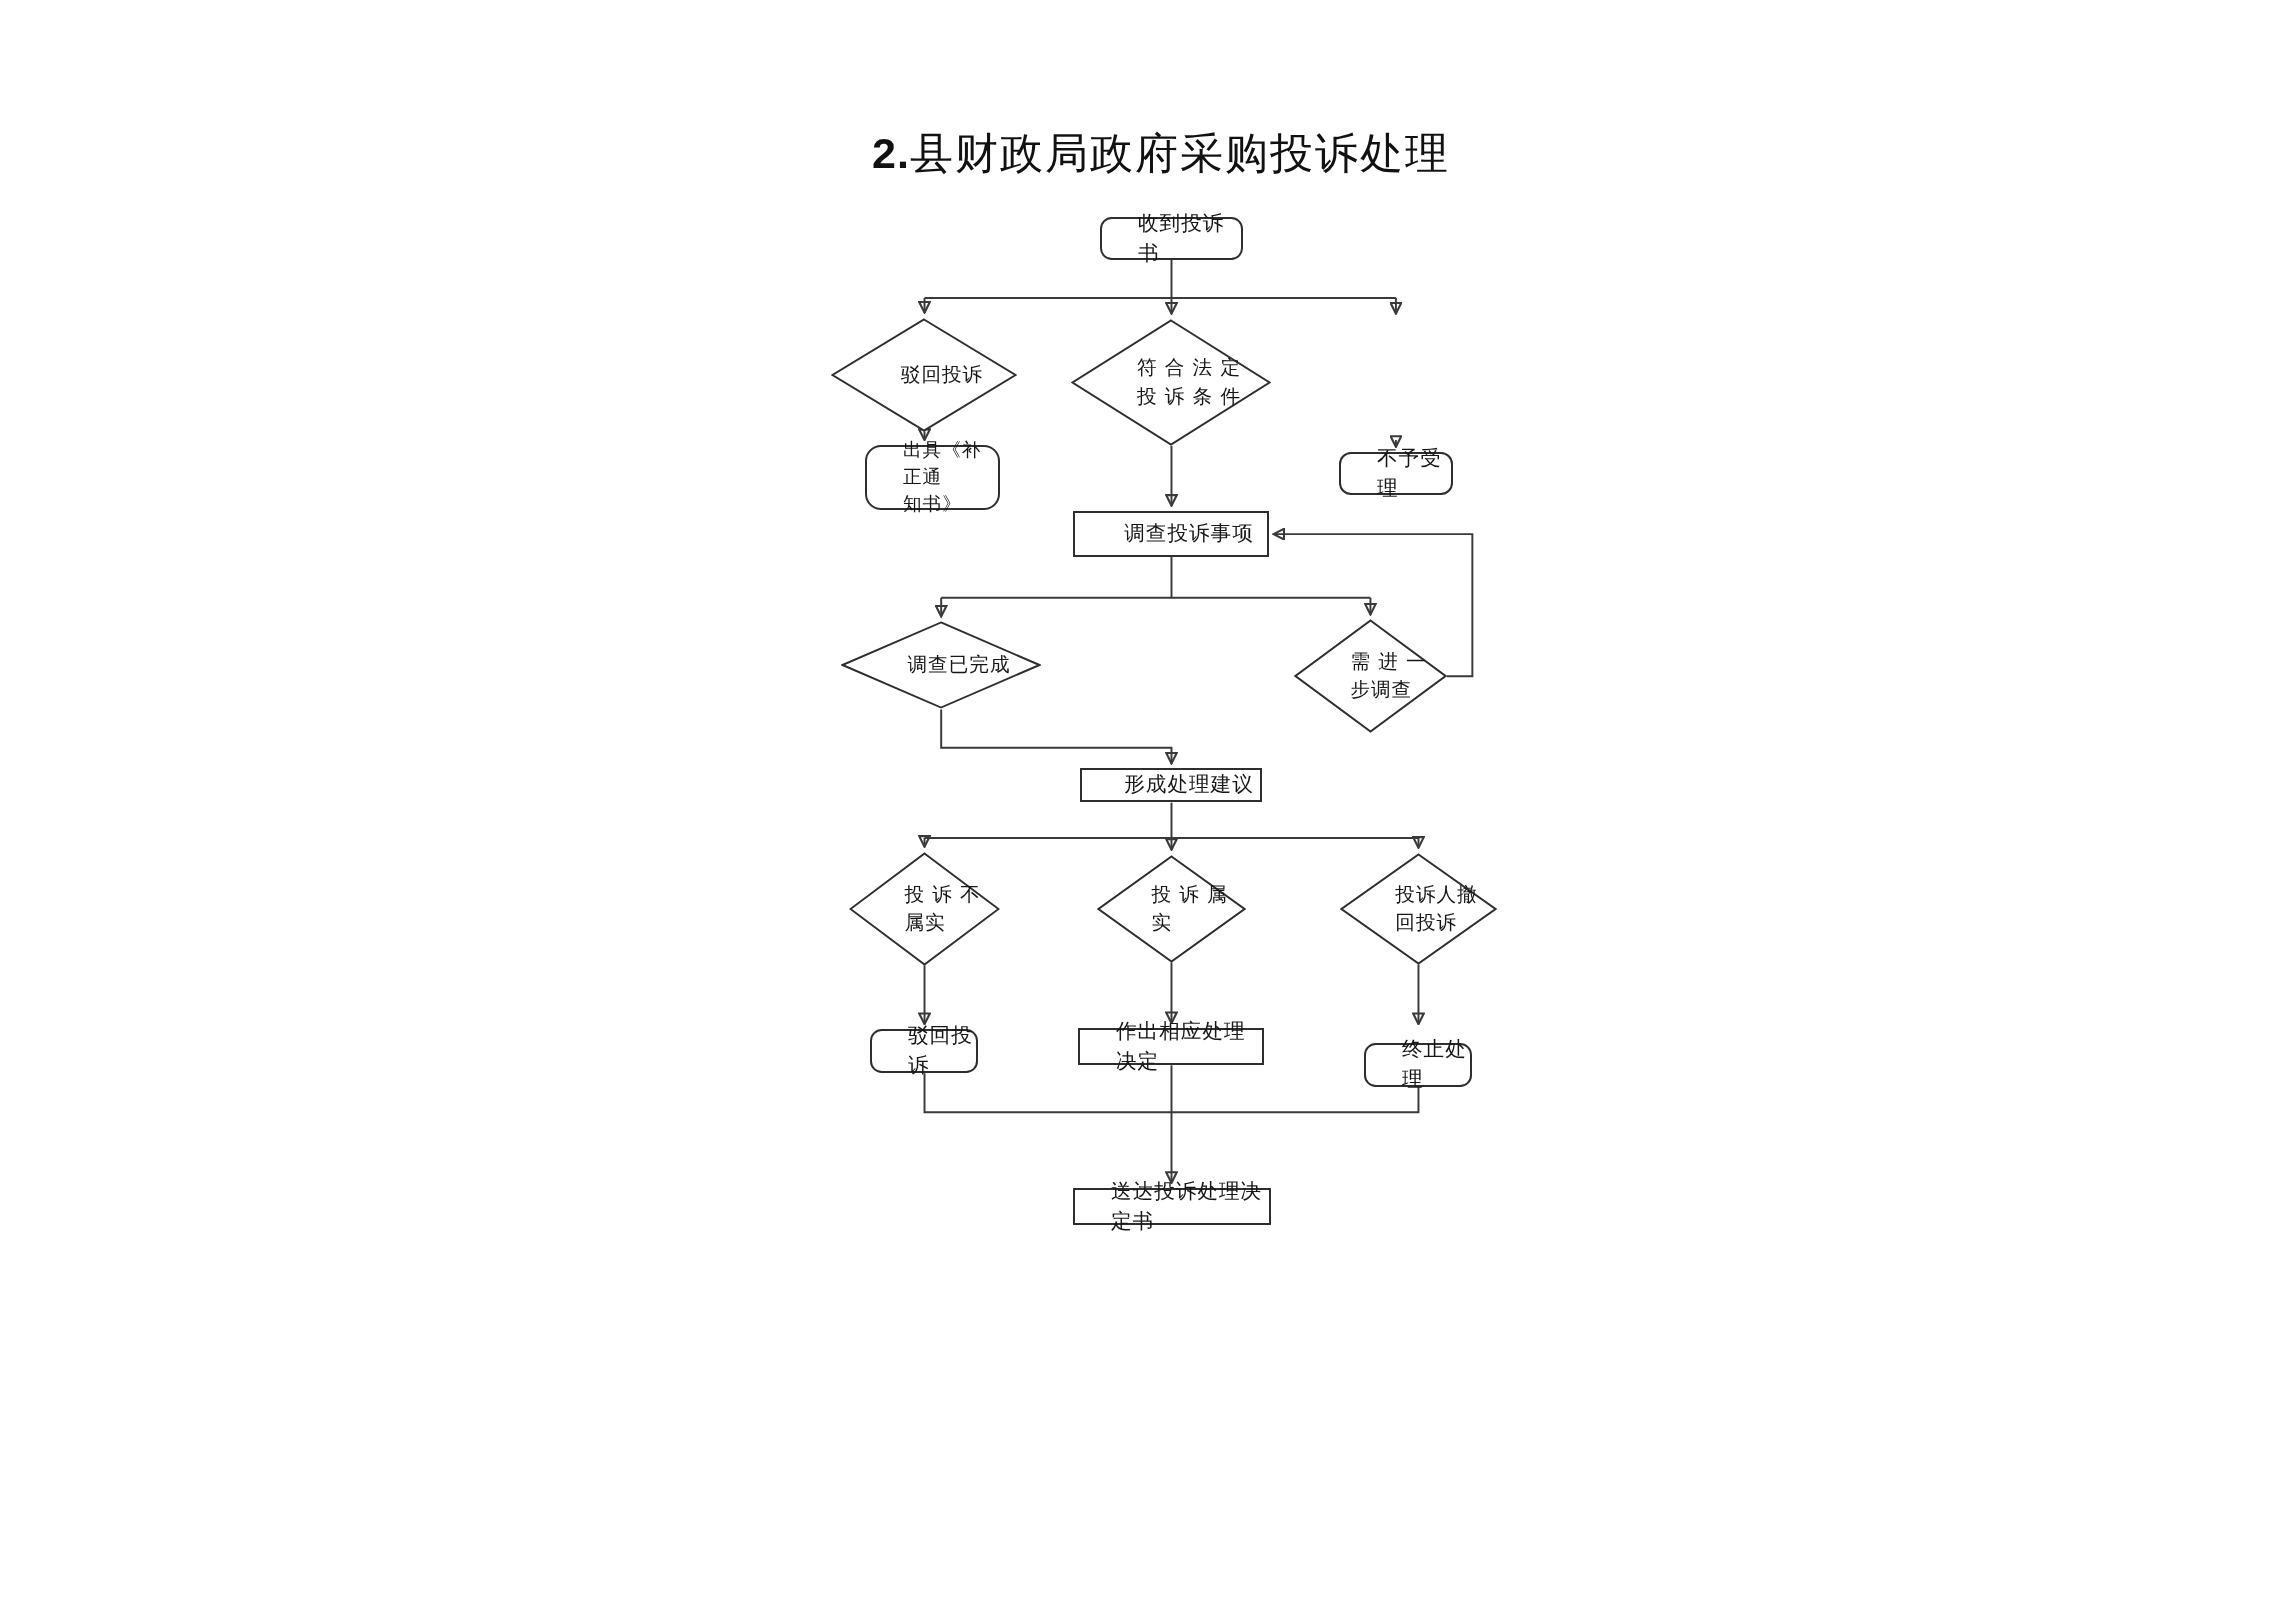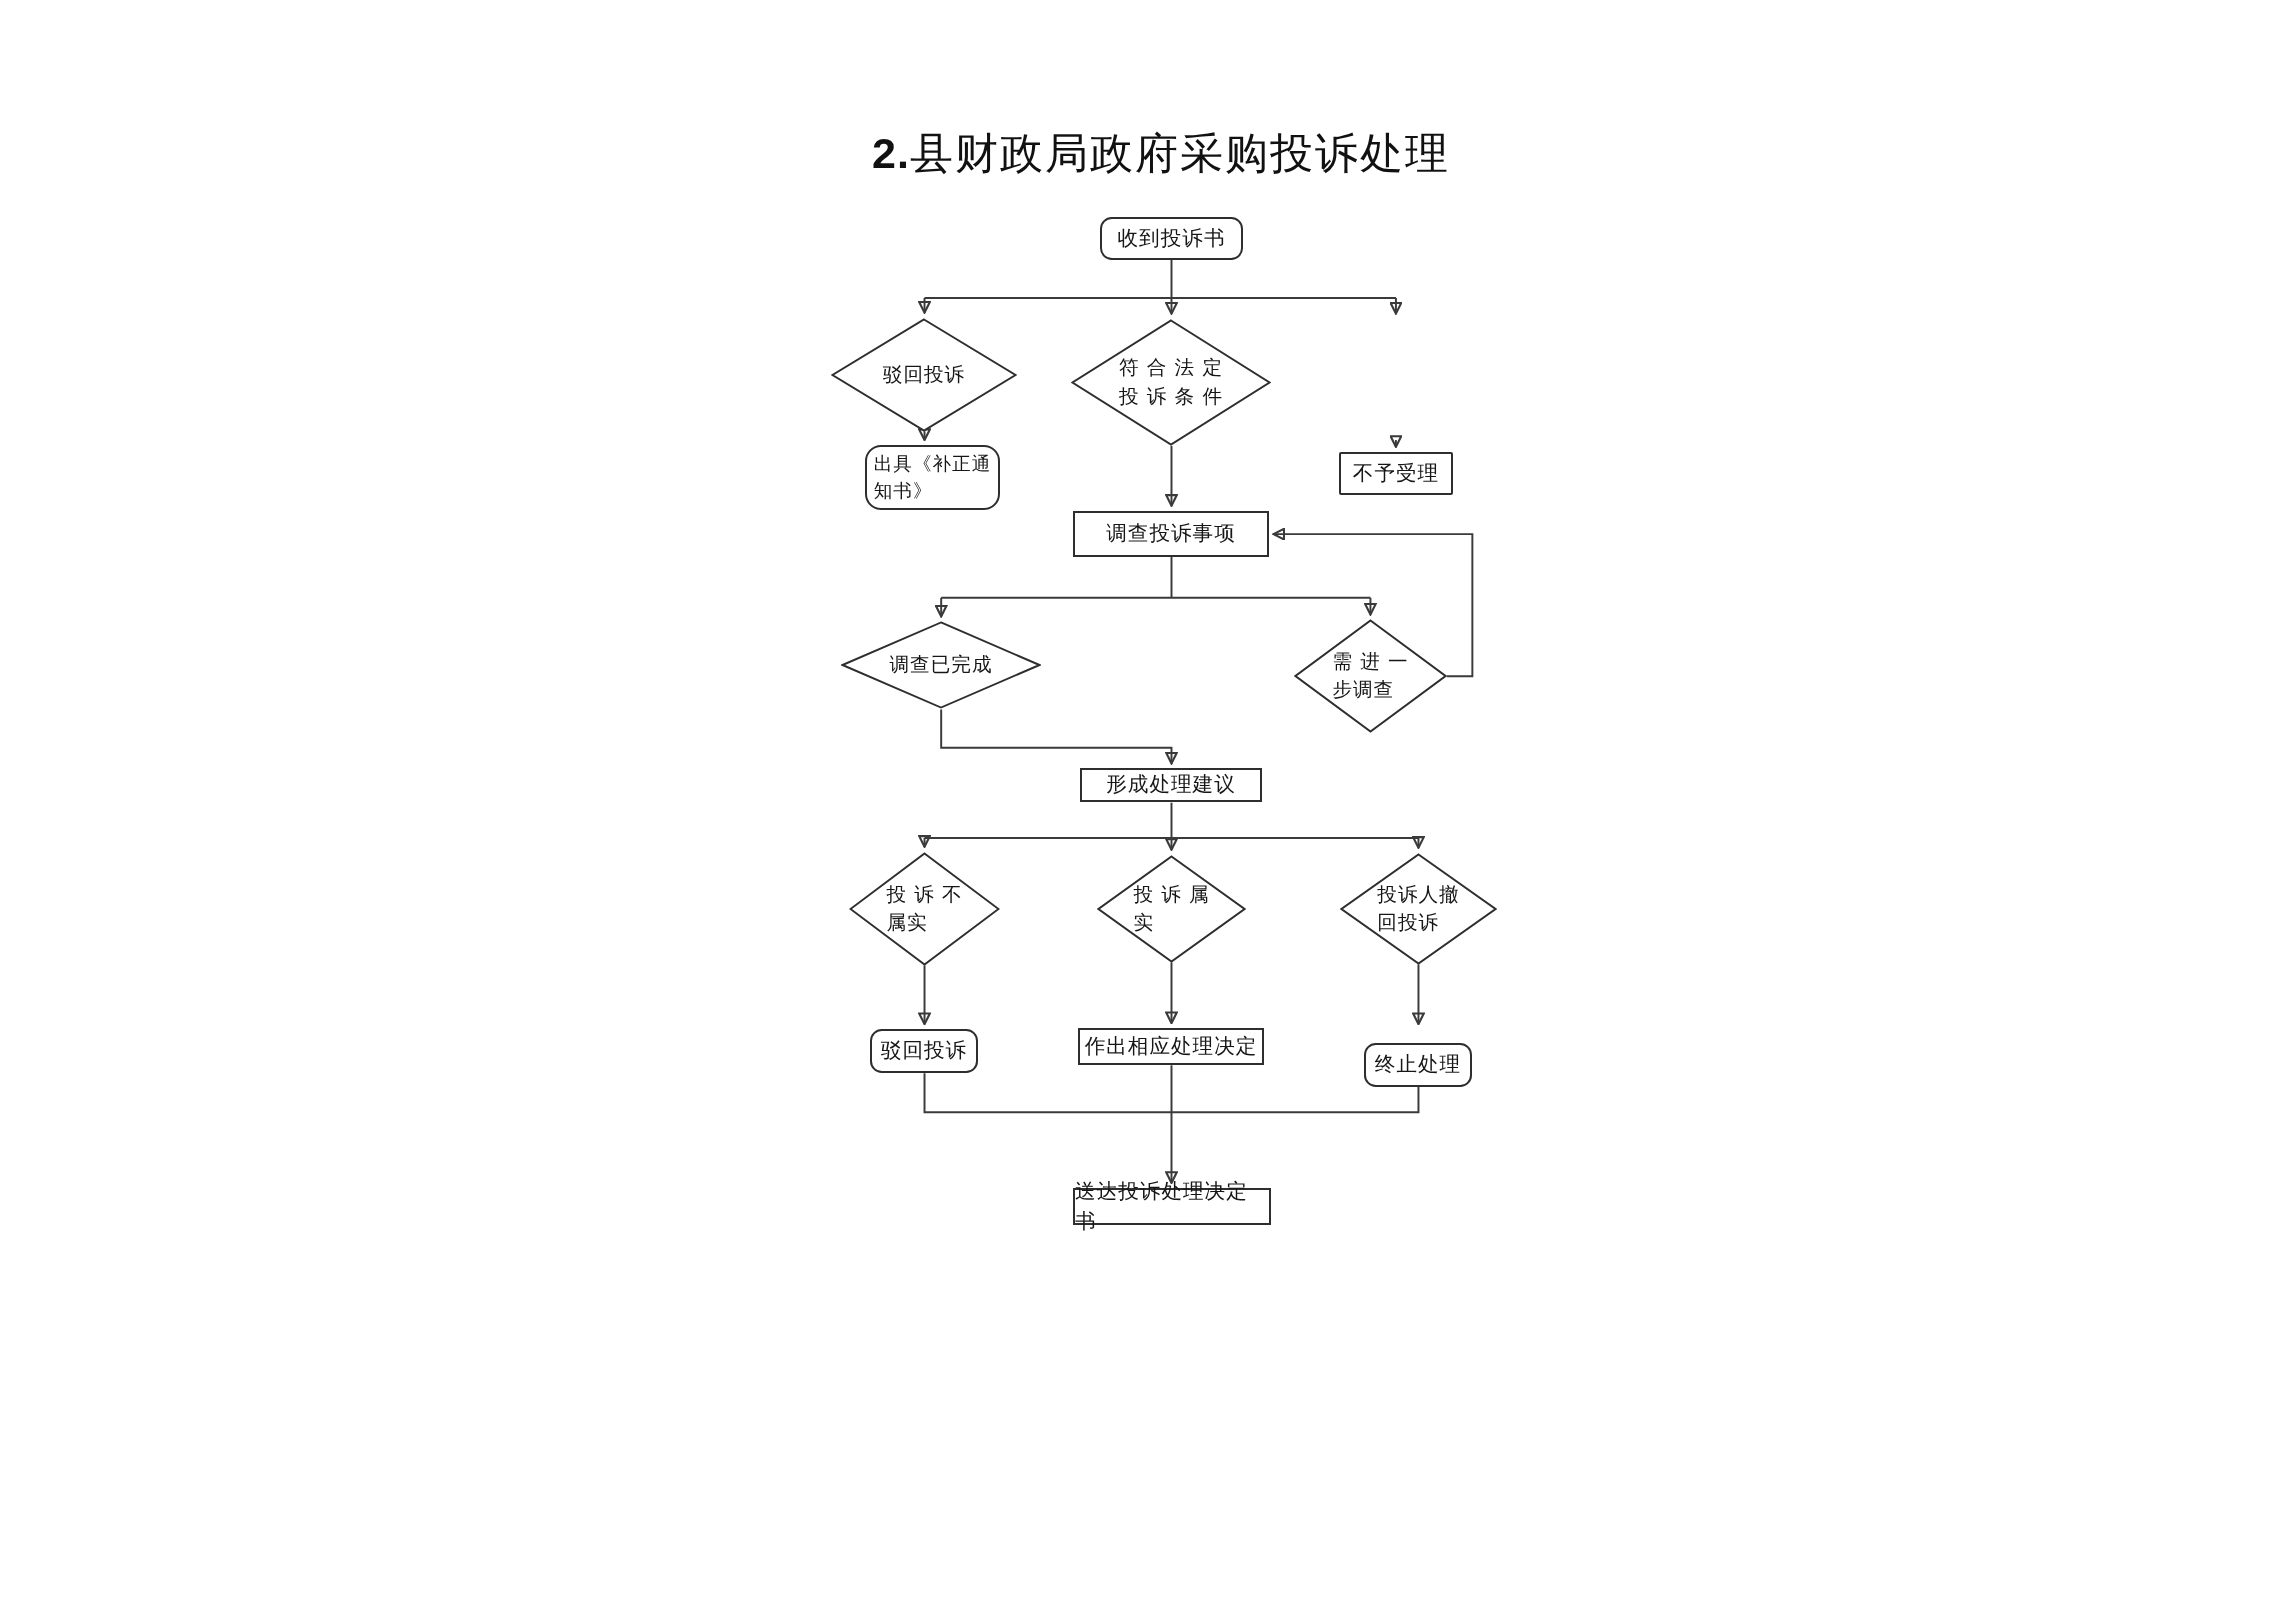--- a/index.html
+++ b/index.html
@@ -9,21 +9,21 @@
   .canvas { position:absolute; left:0; top:0; width:2293px; height:1621px; background:#fff; }
 
   .title { position:absolute; left:872px; top:125px; font-size:43px; white-space:nowrap; color:#111; }
   .title .num { font-family:"Liberation Sans",sans-serif; font-weight:600; letter-spacing:1px; }
   .title .txt { font-family:"Liberation Serif",serif; font-weight:400; letter-spacing:2px; }
 
   svg.wires { position:absolute; left:0; top:0; width:2293px; height:1621px; }
   svg.wires path { fill:none; stroke:#3a3a3a; stroke-width:2; }
 
   .node { position:absolute; display:flex; align-items:center; justify-content:center;
-          font-size:20.6px; line-height:1.45; color:#161616; }
+          font-size:20.6px; line-height:1.45; color:#161616;padding-left:36px; }
   .box  { border:2px solid #2e2e2e; background:#fff; }
   .rounded { border-radius:11.8px; }
   .node .lbl { white-space:pre-line; text-align:left; letter-spacing:1px; position:relative; z-index:2; }
   .node.small .lbl { font-size:18.6px; }
   .diamond svg.shape { position:absolute; left:0; top:0; width:100%; height:100%; }
   .diamond polygon { fill:#ffffff; stroke:#2e2e2e; stroke-width:2; }
   .diamond .lbl { font-size:19.6px; }
 </style>
 </head>
 <body>
@@ -82,21 +82,21 @@
         <polygon points="102,1.5 202.5,65 102,128.5 1.5,65"></polygon>
       </svg>
     <span class="lbl">符 合 法 定
 投 诉 条 件</span>
   </div>
 
   <div class="node box rounded small" style="left:865px;top:445px;width:135px;height:65px;border-radius:16px">
     <span class="lbl">出具《补正通
 知书》</span>
   </div>
-  <div class="node box rounded" style="left:1339px;top:452px;width:114px;height:43px;border-radius:2px">
+  <div class="node box rounded" style="left:1339px;top:452px;width:114px;height:43px;border-radius:12px">
     <span class="lbl">不予受理</span>
   </div>
   <div class="node box" style="left:1073px;top:511px;width:196px;height:46px">
     <span class="lbl">调查投诉事项</span>
   </div>
 
   <div class="node diamond" style="left:841px;top:621px;width:200px;height:88px">
     <svg class="shape" viewBox="0 0 204 90" preserveAspectRatio="none">
         <polygon points="102,1.5 202.5,45 102,88.5 1.5,45"></polygon>
       </svg>

